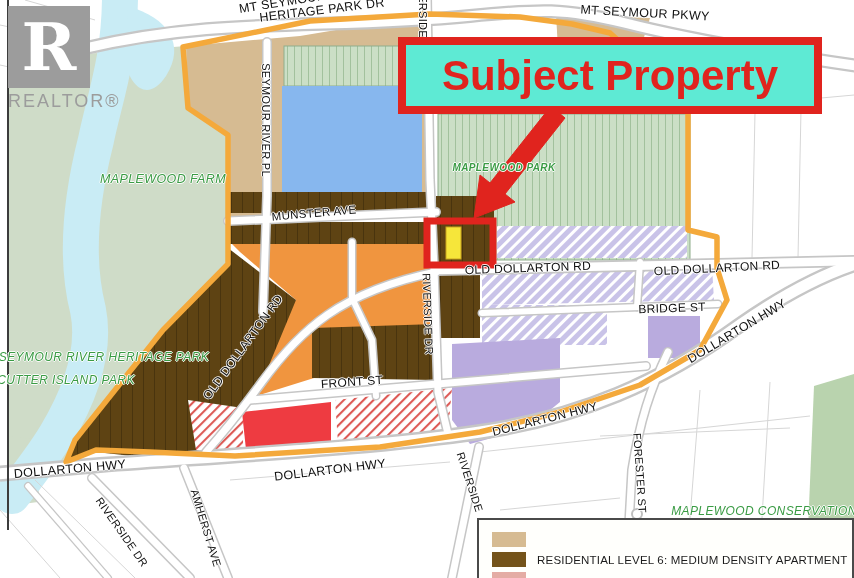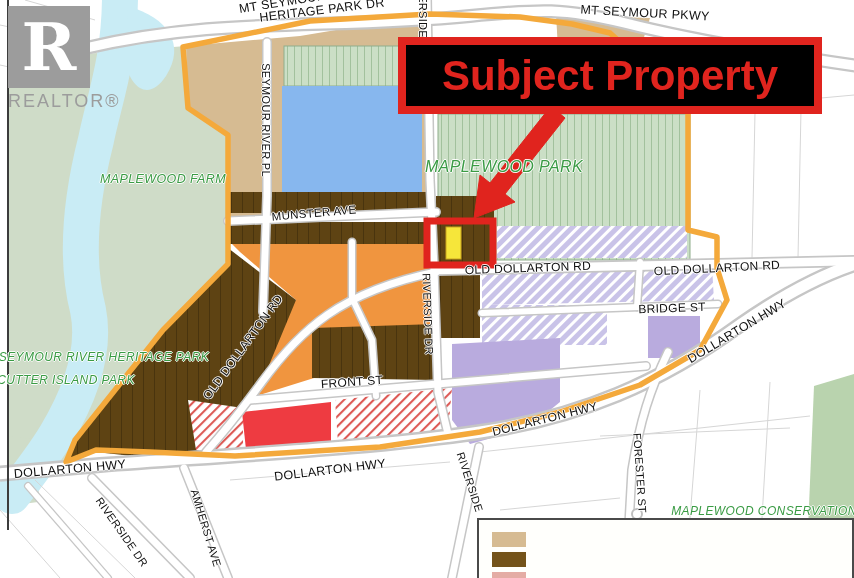--- a/index.html
+++ b/index.html
@@ -34,21 +34,21 @@
                  0 -1px 0 rgba(255,255,255,.9),0 1px 0 rgba(255,255,255,.9);}
   .park{color:var(--park-label-green,#3a9b44);font-style:italic;letter-spacing:.4px;}
   
   .logo{position:absolute;left:8px;top:6px;width:100px;}
   .logo-square{width:82px;height:82px;background:var(--logo-gray,#9c9c9c);display:flex;
      align-items:center;justify-content:center;color:#fff;
      font-family:"DejaVu Serif",serif;font-weight:bold;font-size:66px;line-height:1;}
   .logo-word{margin-top:3px;color:var(--logo-gray,#9c9c9c);font-size:18px;letter-spacing:2px;}
   
   .callout{position:absolute;left:398px;top:37px;width:424px;height:77px;box-sizing:border-box;
-     background:#000000;border:8px solid var(--subject-red,#e0241e);
+     background:#5eead4;border:8px solid var(--subject-red,#e0241e);
      display:flex;align-items:center;justify-content:center;
      color:var(--subject-red,#e0241e);font-weight:bold;font-size:42px;}
   
   .legend{position:absolute;left:477px;top:518px;width:377px;height:70px;box-sizing:border-box;
      background:#fffffc;border:2px solid #4a4a4a;padding:12px 0 0 13px;}
   .legend-row{display:flex;align-items:center;gap:11px;margin-bottom:5px;}
   .legend-swatch{width:34px;height:15px;flex:0 0 auto;}
   .legend-label{font-size:11.5px;color:#1c1c1c;letter-spacing:.2px;}
 </style>
 </head>
@@ -201,21 +201,21 @@
       <span class="map-label" style="left: 352px; top: 382px; font-size: 12px; --r: -4deg;">FRONT ST</span>
       <span class="map-label" style="left: 70px; top: 469px; font-size: 12.5px; --r: -5deg;">DOLLARTON HWY</span>
       <span class="map-label" style="left: 330px; top: 470px; font-size: 12.5px; --r: -7deg;">DOLLARTON HWY</span>
       <span class="map-label" style="left: 545px; top: 419px; font-size: 12px; --r: -14deg;">DOLLARTON HWY</span>
       <span class="map-label" style="left: 737px; top: 331px; font-size: 12.5px; --r: -31deg;">DOLLARTON HWY</span>
       <span class="map-label" style="left: 206px; top: 528px; font-size: 11px; --r: 73deg;">AMHERST AVE</span>
       <span class="map-label" style="left: 122px; top: 532px; font-size: 11px; --r: 55deg;">RIVERSIDE DR</span>
       <span class="map-label" style="left: 470px; top: 482px; font-size: 11px; --r: 72deg;">RIVERSIDE</span>
       <span class="map-label" style="left: 640px; top: 473px; font-size: 11px; --r: 86deg;">FORESTER ST</span>
       <span class="map-label park" style="left: 163px; top: 157px; font-size: 12.5px; margin-top: 22px; --r: 0deg;">MAPLEWOOD FARM</span>
-      <span class="map-label park" style="left: 504px; top: 167px; font-size: 16px; --r: 0deg;">MAPLEWOOD PARK</span>
+      <span class="map-label park" style="left: 504px; top: 167px; font-size: 10px; font-weight: bold; --r: 0deg;">MAPLEWOOD PARK</span>
       <span class="map-label park" style="left: 104px; top: 357px; font-size: 12px; --r: 0deg;">SEYMOUR RIVER HERITAGE PARK</span>
       <span class="map-label park" style="left: 66px; top: 380px; font-size: 12px; --r: 0deg;">CUTTER ISLAND PARK</span>
       <span class="map-label park" style="left: 764px; top: 511px; font-size: 12px; --r: 0deg;">MAPLEWOOD CONSERVATION</span>
     </div>
 
   <div class="logo">
     <div class="logo-square">
       <span>R</span>
     </div>
     <div class="logo-word">REALTOR®</div>
@@ -225,20 +225,21 @@
     <span>Subject Property</span>
   </div>
 
   <div class="legend">
     <div id="legend-rows">
         <div class="legend-row">
           <span class="legend-swatch" style="background: rgb(214, 187, 146);"></span>
         </div>
         <div class="legend-row">
           <span class="legend-swatch" style="background: rgb(116, 83, 26);"></span>
+          <span class="legend-label">RESIDENTIAL LEVEL 6: MEDIUM DENSITY APARTMENT</span>
         </div>
         <div class="legend-row">
           <span class="legend-swatch" style="background: rgb(228, 172, 164);"></span>
           <span class="legend-label"></span>
         </div>
       </div>
   </div>
 
 </div>
 

